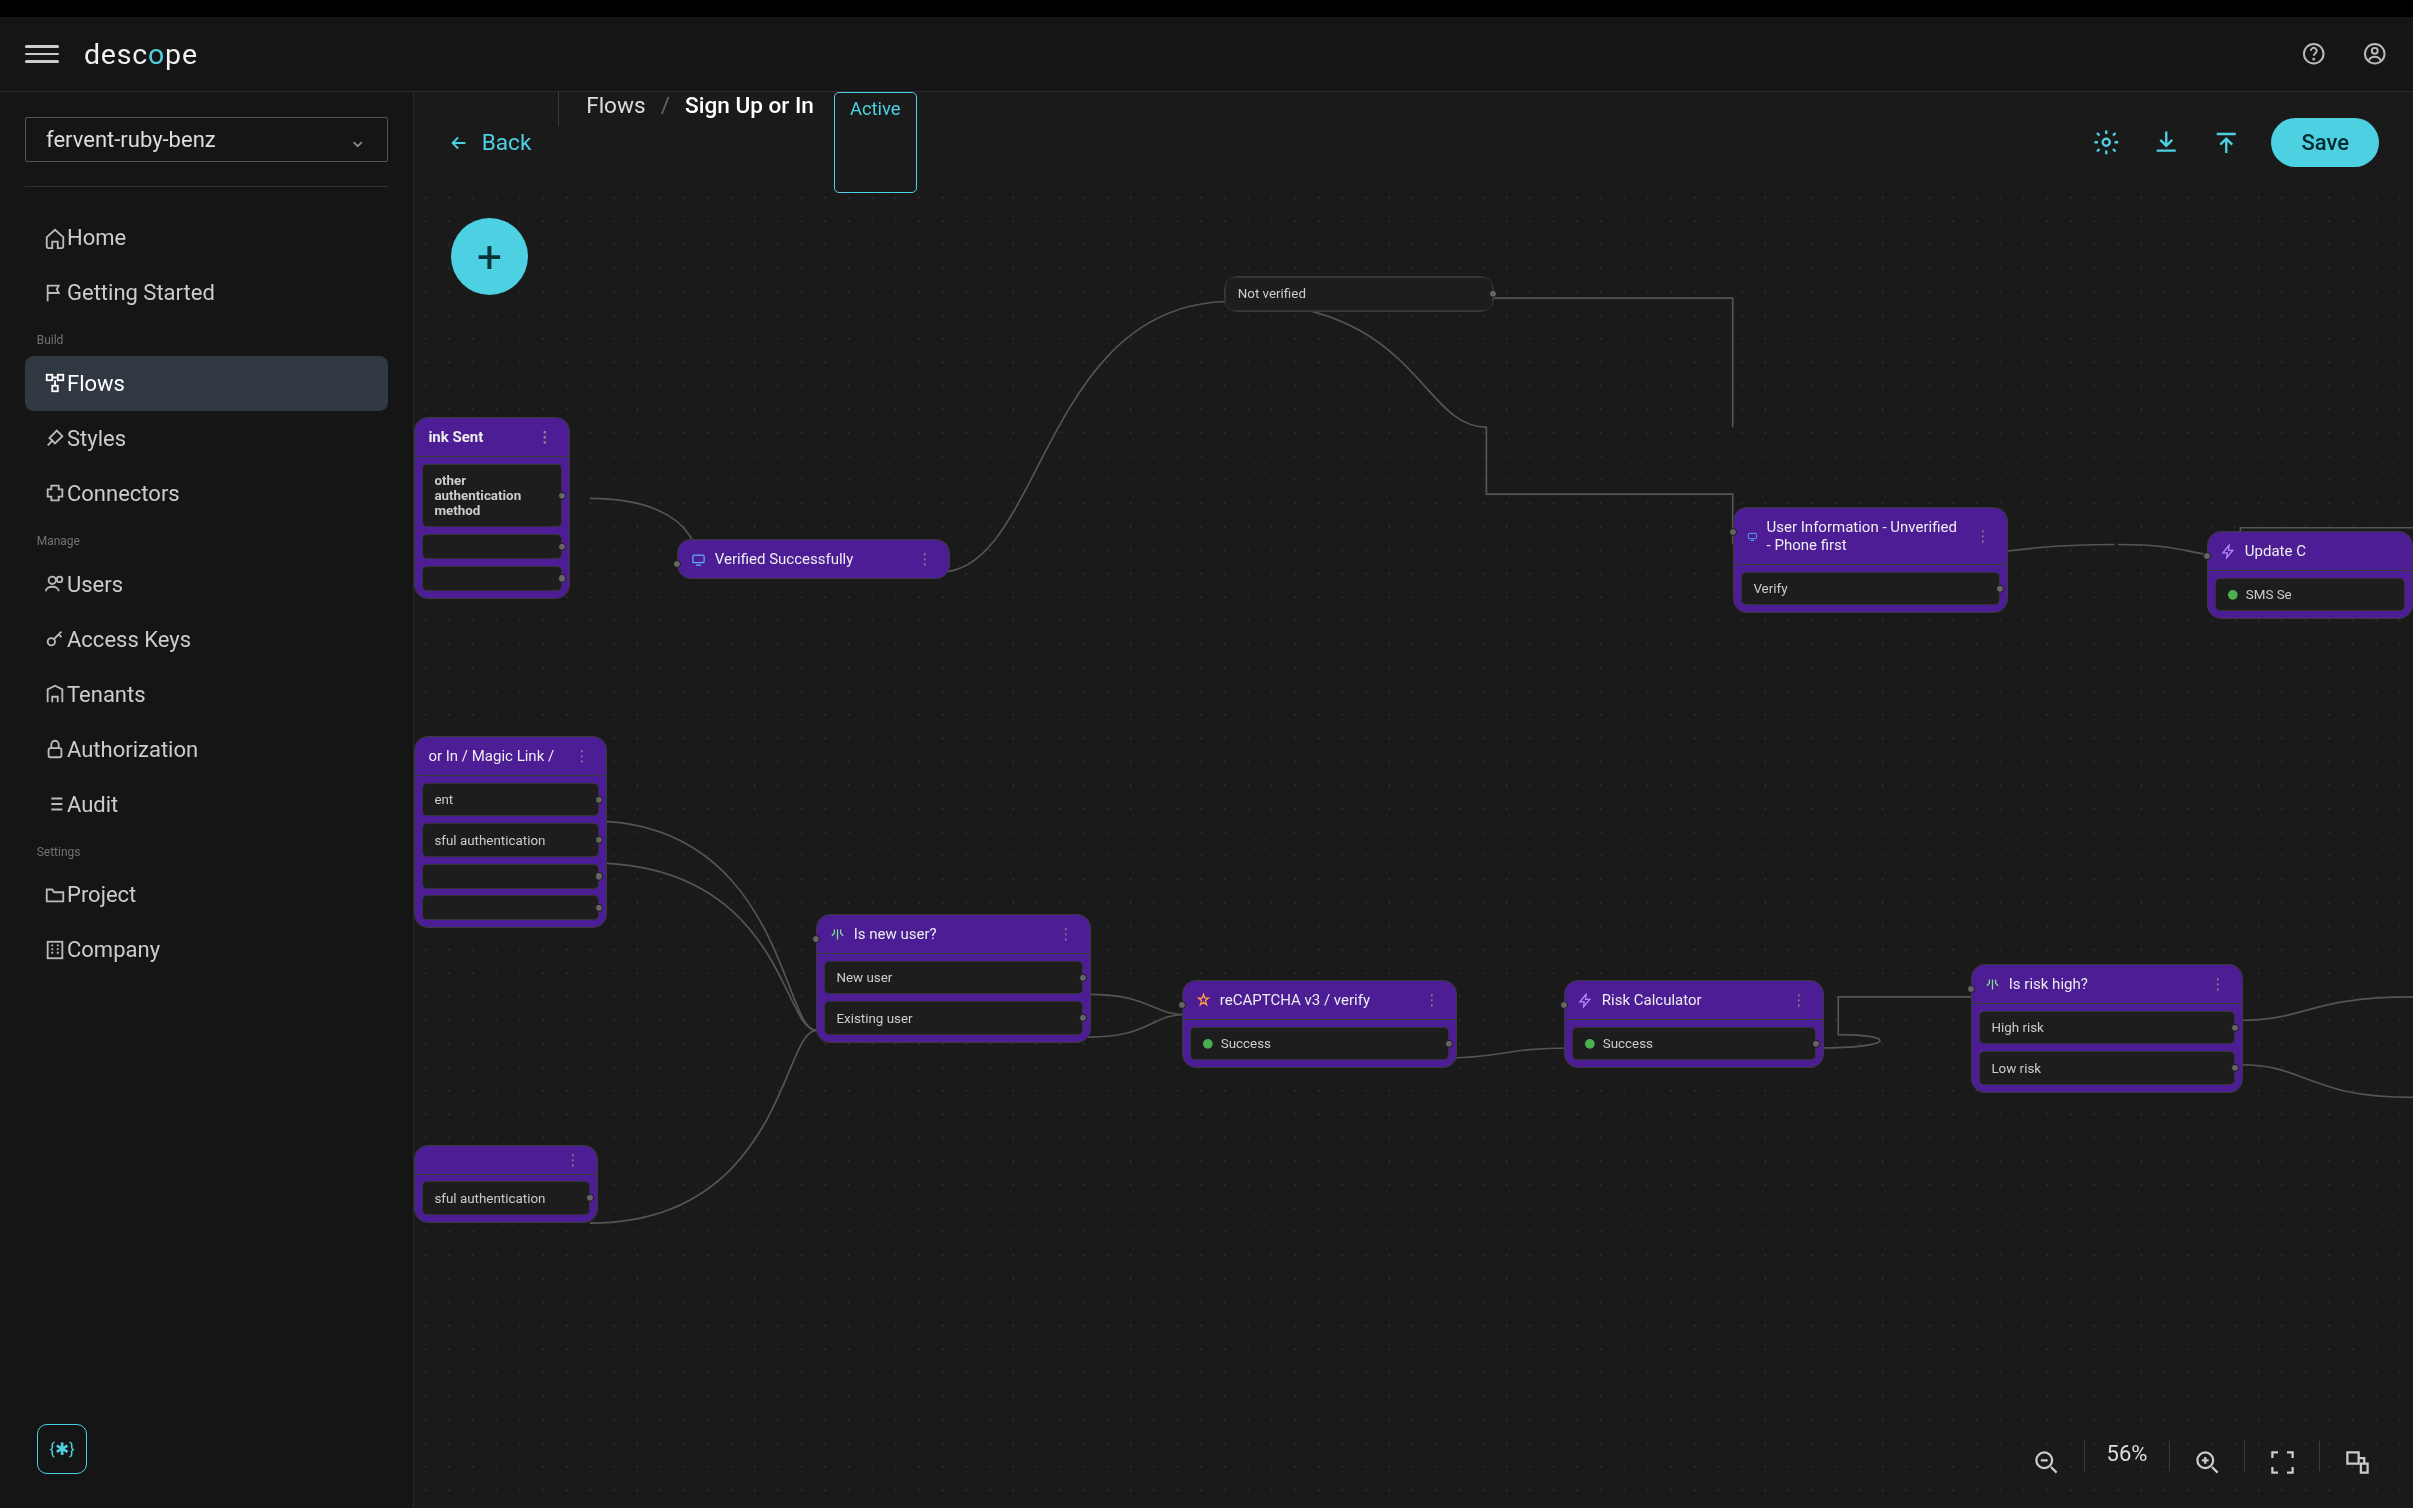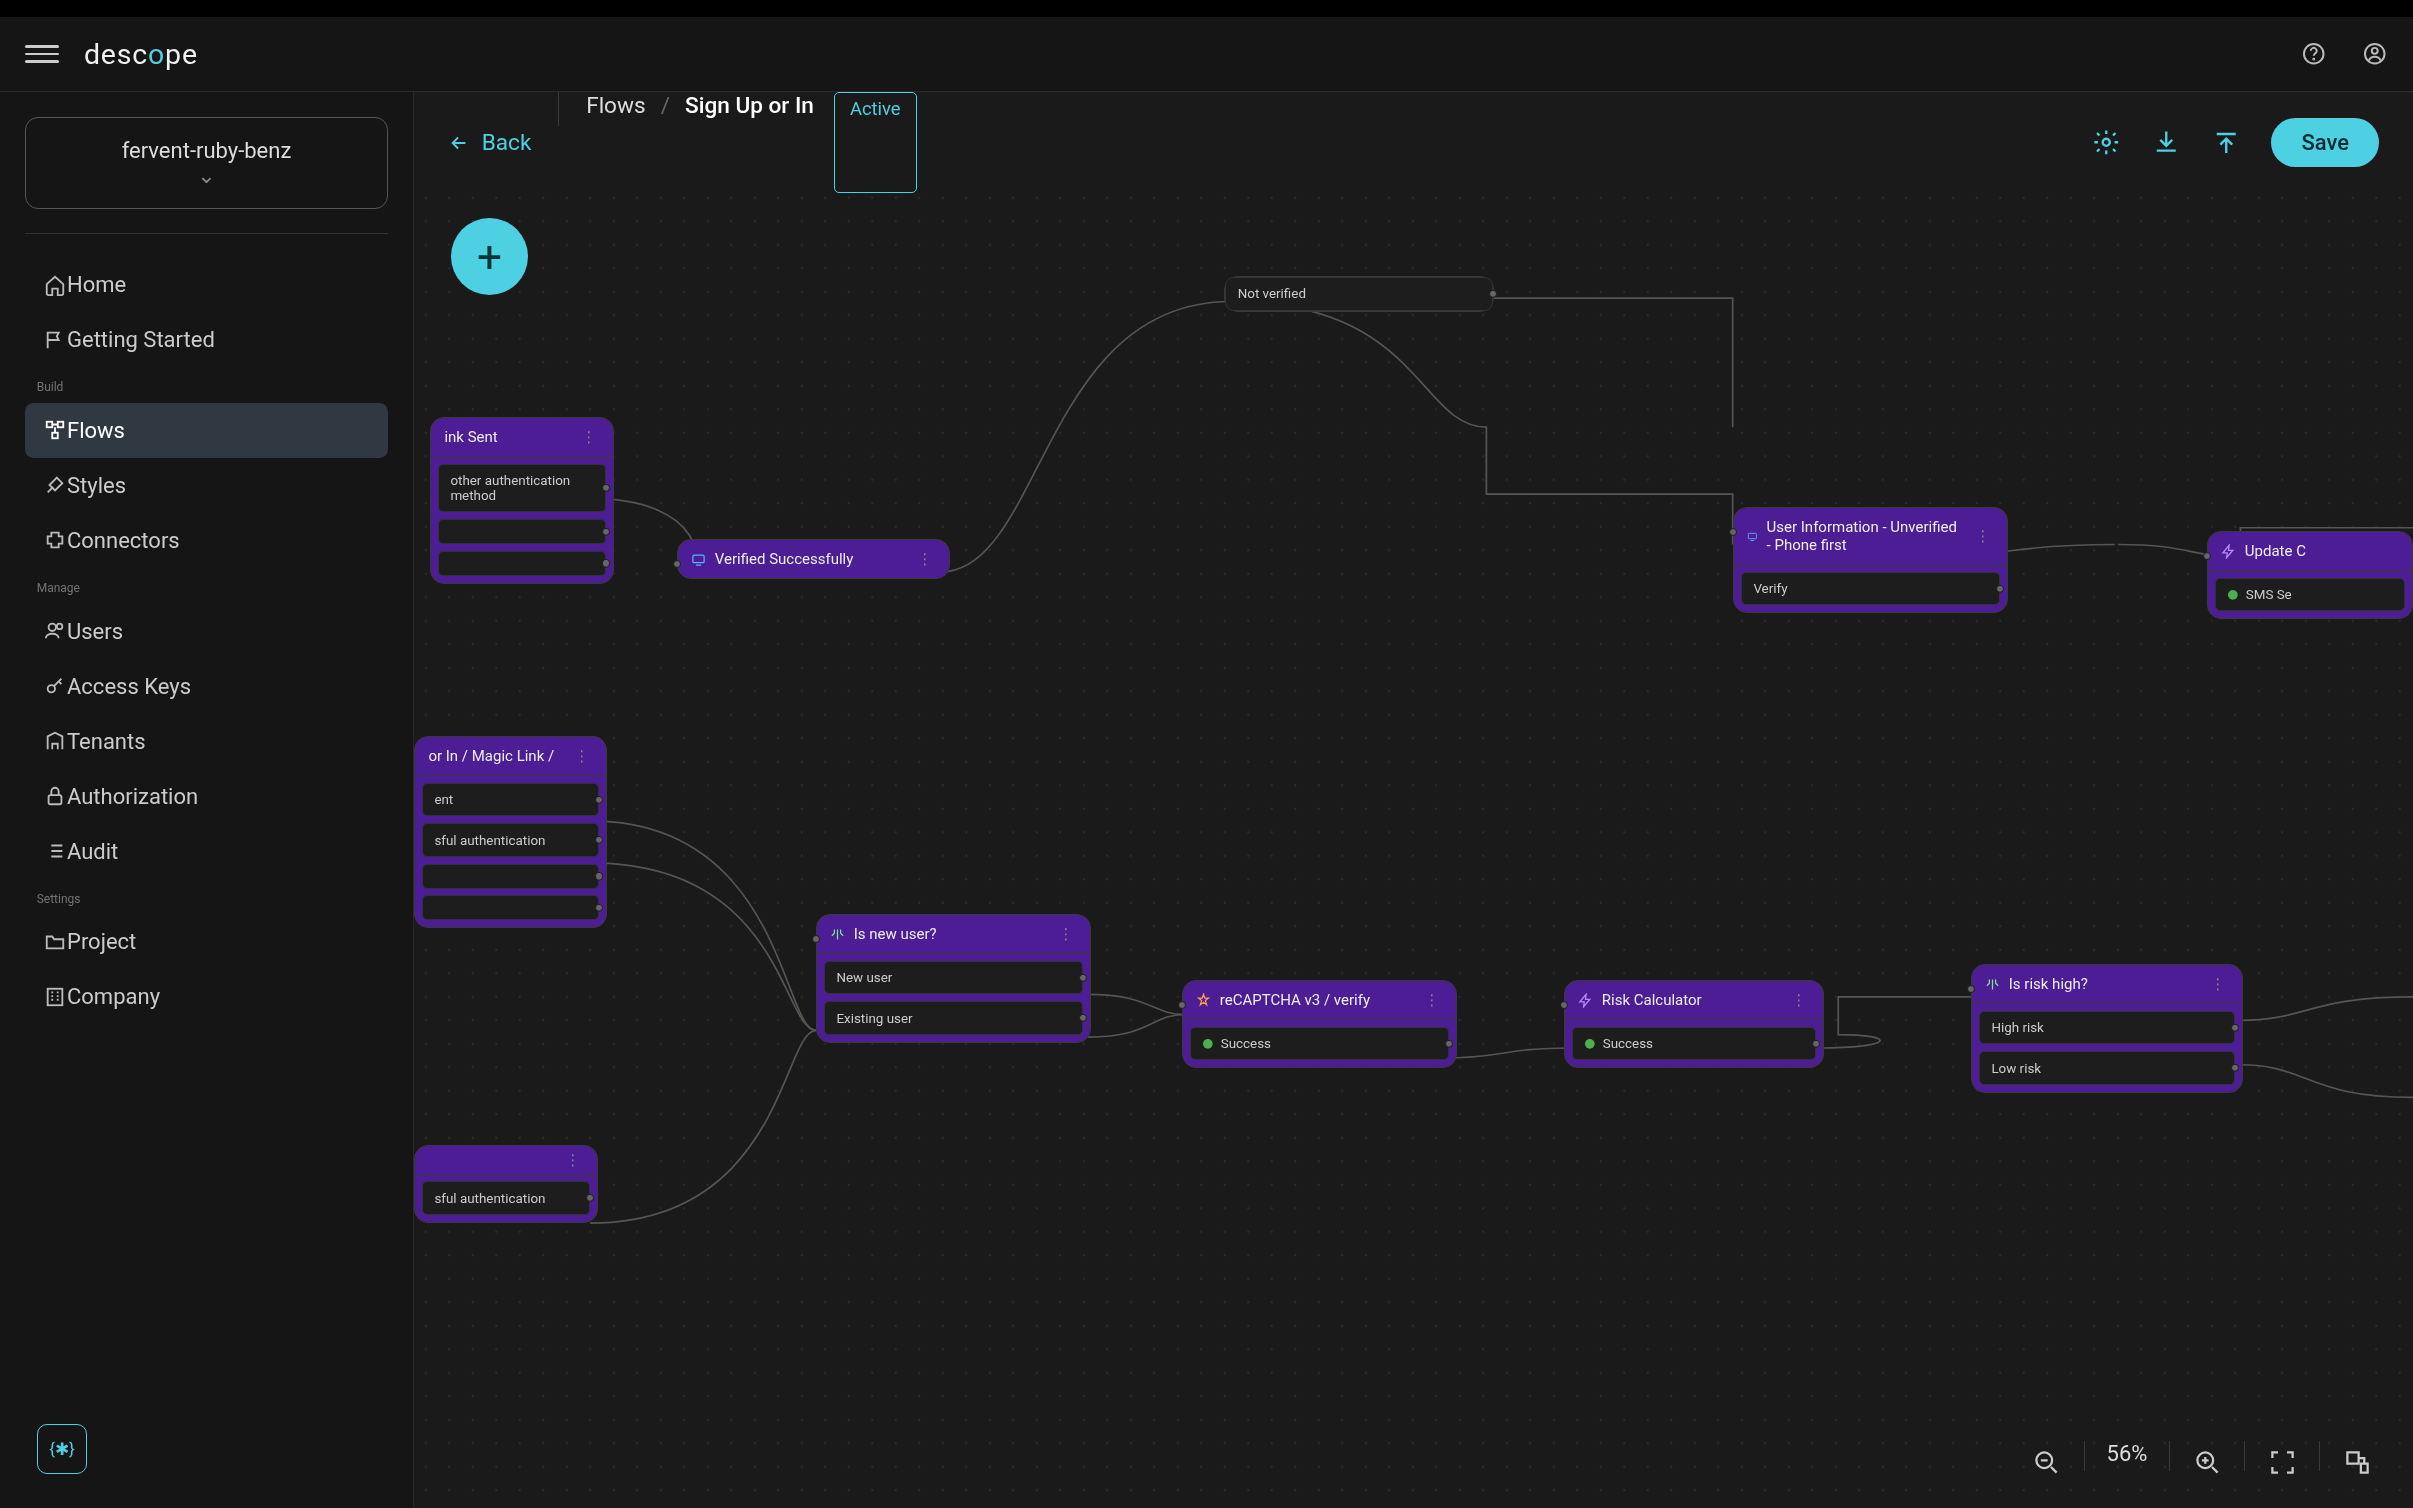--- a/index.html
+++ b/index.html
@@ -58,29 +58,28 @@
 .sidebar {
   width: 414px;
   background: #151515;
   border-right: 0.8px solid #2a2a2a;
   padding: 25px 25px;
   display: flex;
   flex-direction: column;
 }
 .project-select {
   border: 0.8px solid #555;
-  border-radius: 13px;
-  padding: 20px 20px;
+  border-radius: 2px;
+  padding: 9px 20px;
   font-size: 22px;
   color: #ddd;
   display: flex;
   justify-content: space-between;
   align-items: center;
   cursor: pointer;
-  flex-direction: column;
 }
 .project-select .chev { color: #888; }
 .sidebar hr { border: none; border-top: 0.8px solid #333; margin: 23.5px 0; }
 .nav-section-label {
   font-size: 12px;
   color: #737373;
   padding: 13.4px 11.7px 8.4px;
 }
 .nav-item {
   display: flex;
@@ -417,21 +416,21 @@
       <path d="M 2424 590 C 2500 590, 2550 590, 2610 590 L 2610 530 L 2640 530"></path>
     </svg>
 
     <div class="node" style="left:810px; top:184px; width:270px;">
       <div class="node-row" style="margin:0; border-radius:8.4px;">
         <span>Not verified</span>
         <span class="dot-right"></span>
       </div>
     </div>
 
-    <div class="node" style="left:16px; top:325px; width:184px;">
+    <div class="node" style="left:0px; top:325px; width:156px;font-weight:bold;">
       <div class="node-header">
         <span>ink Sent</span>
         <span class="node-menu">⋮</span>
       </div>
       <div class="node-row">
           <span>other authentication method</span>
           <span class="dot-right"></span>
         </div>
       <div class="node-row" style="height:25px;">
           <span class="dot-right"></span>

